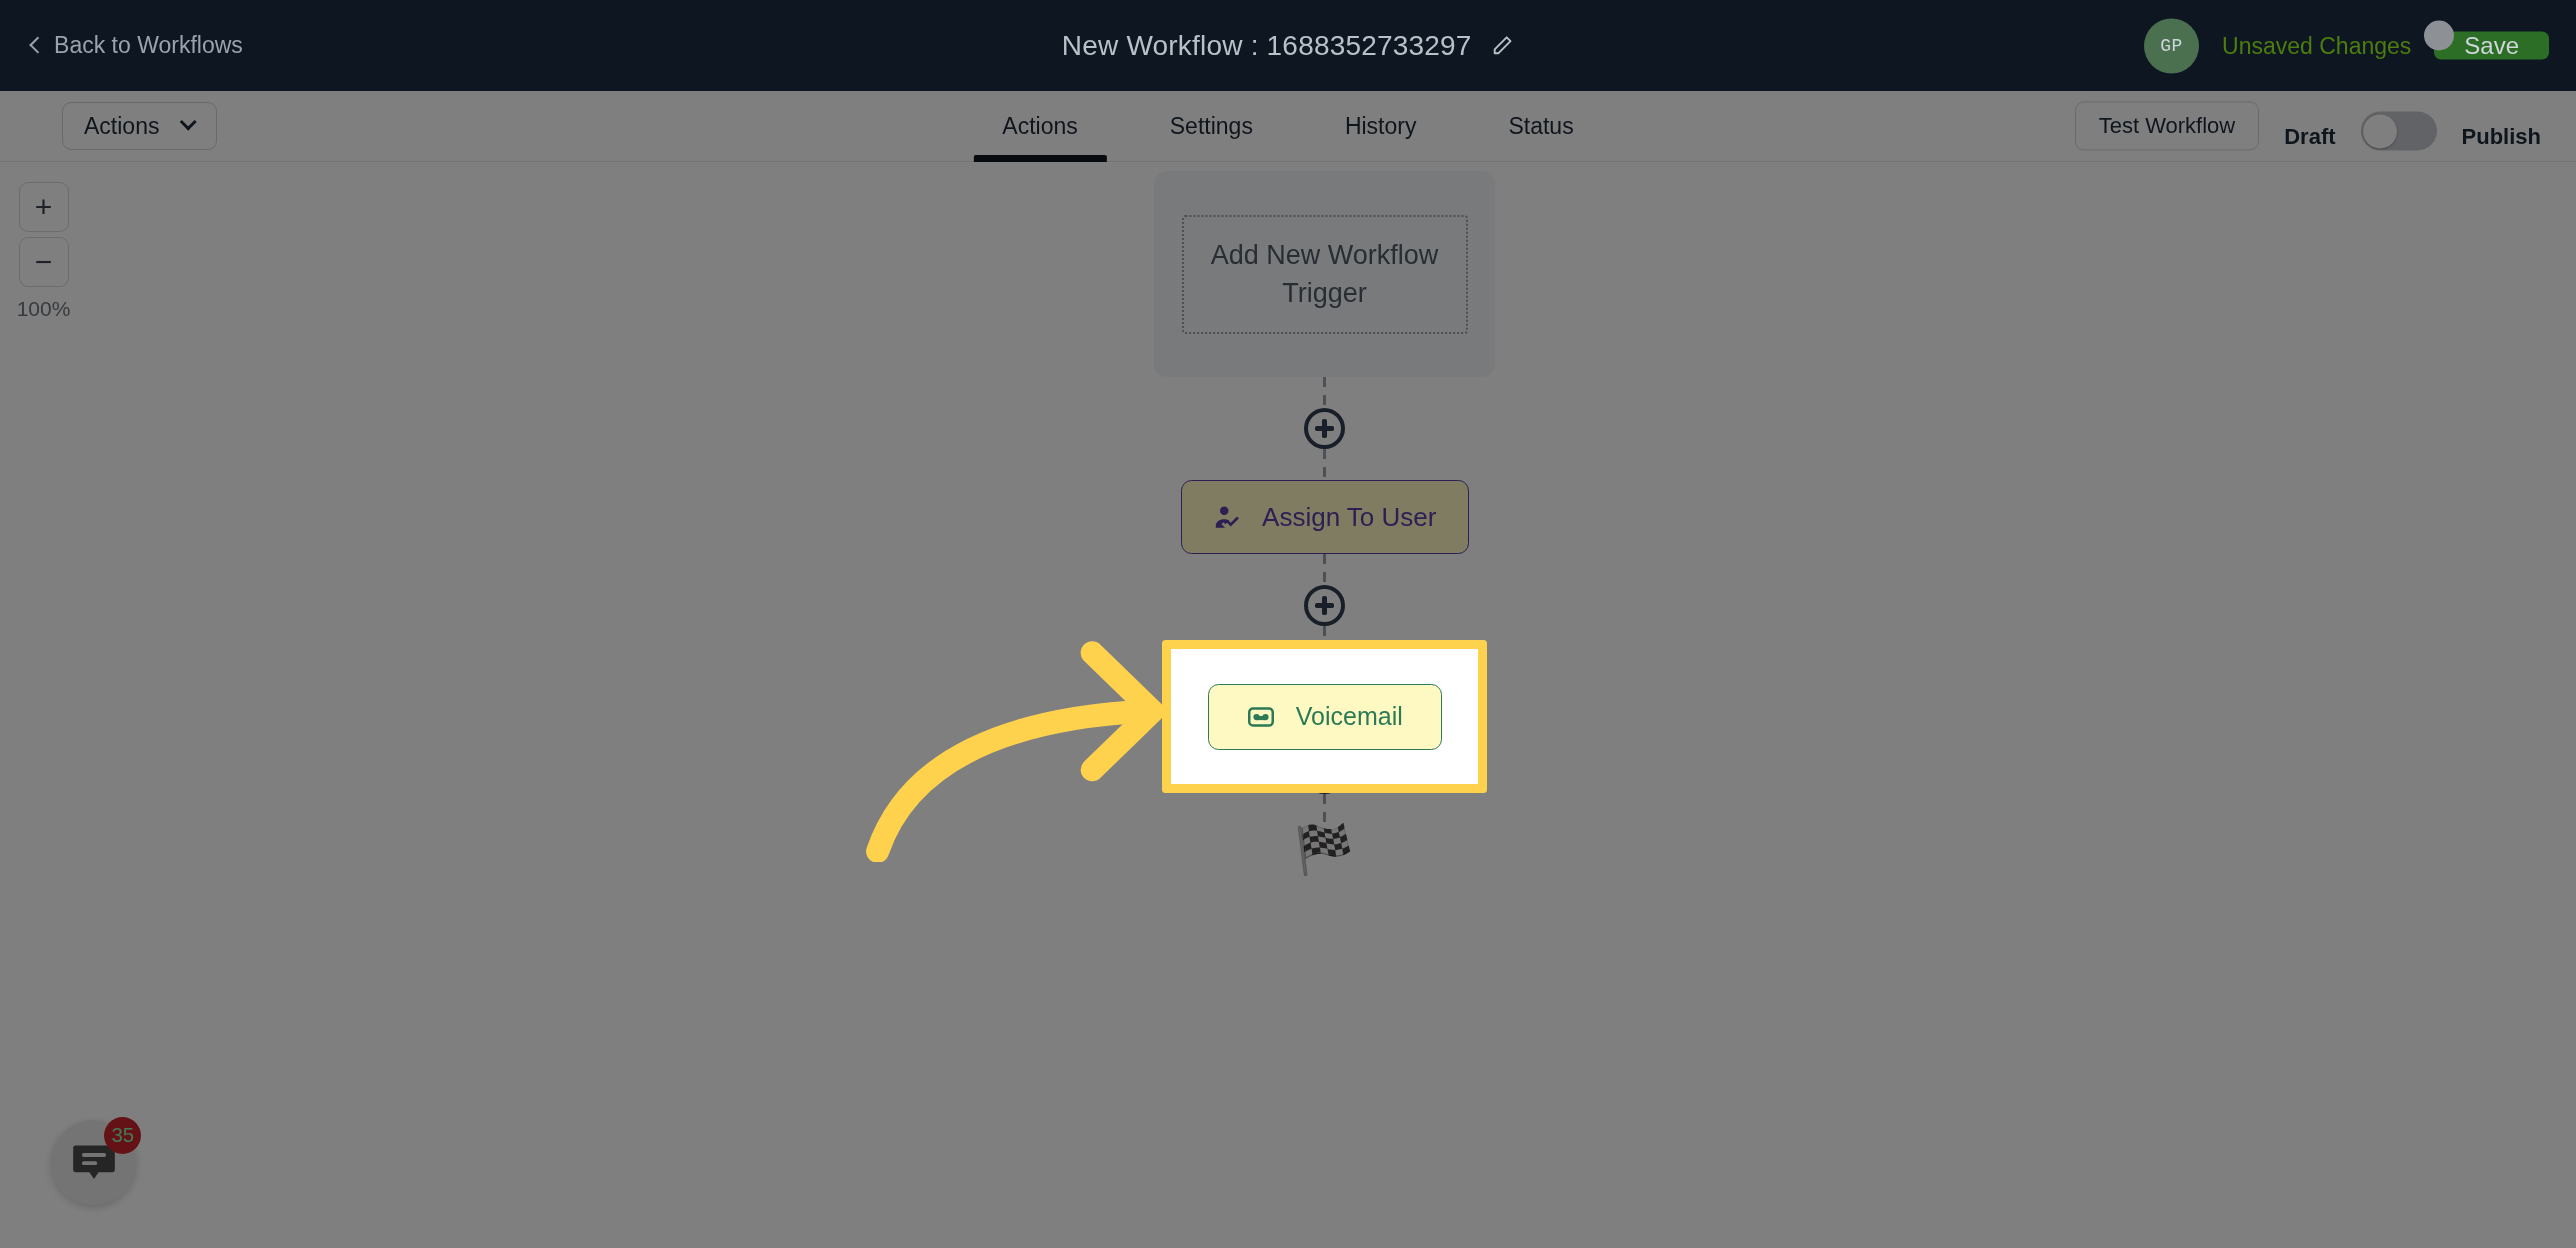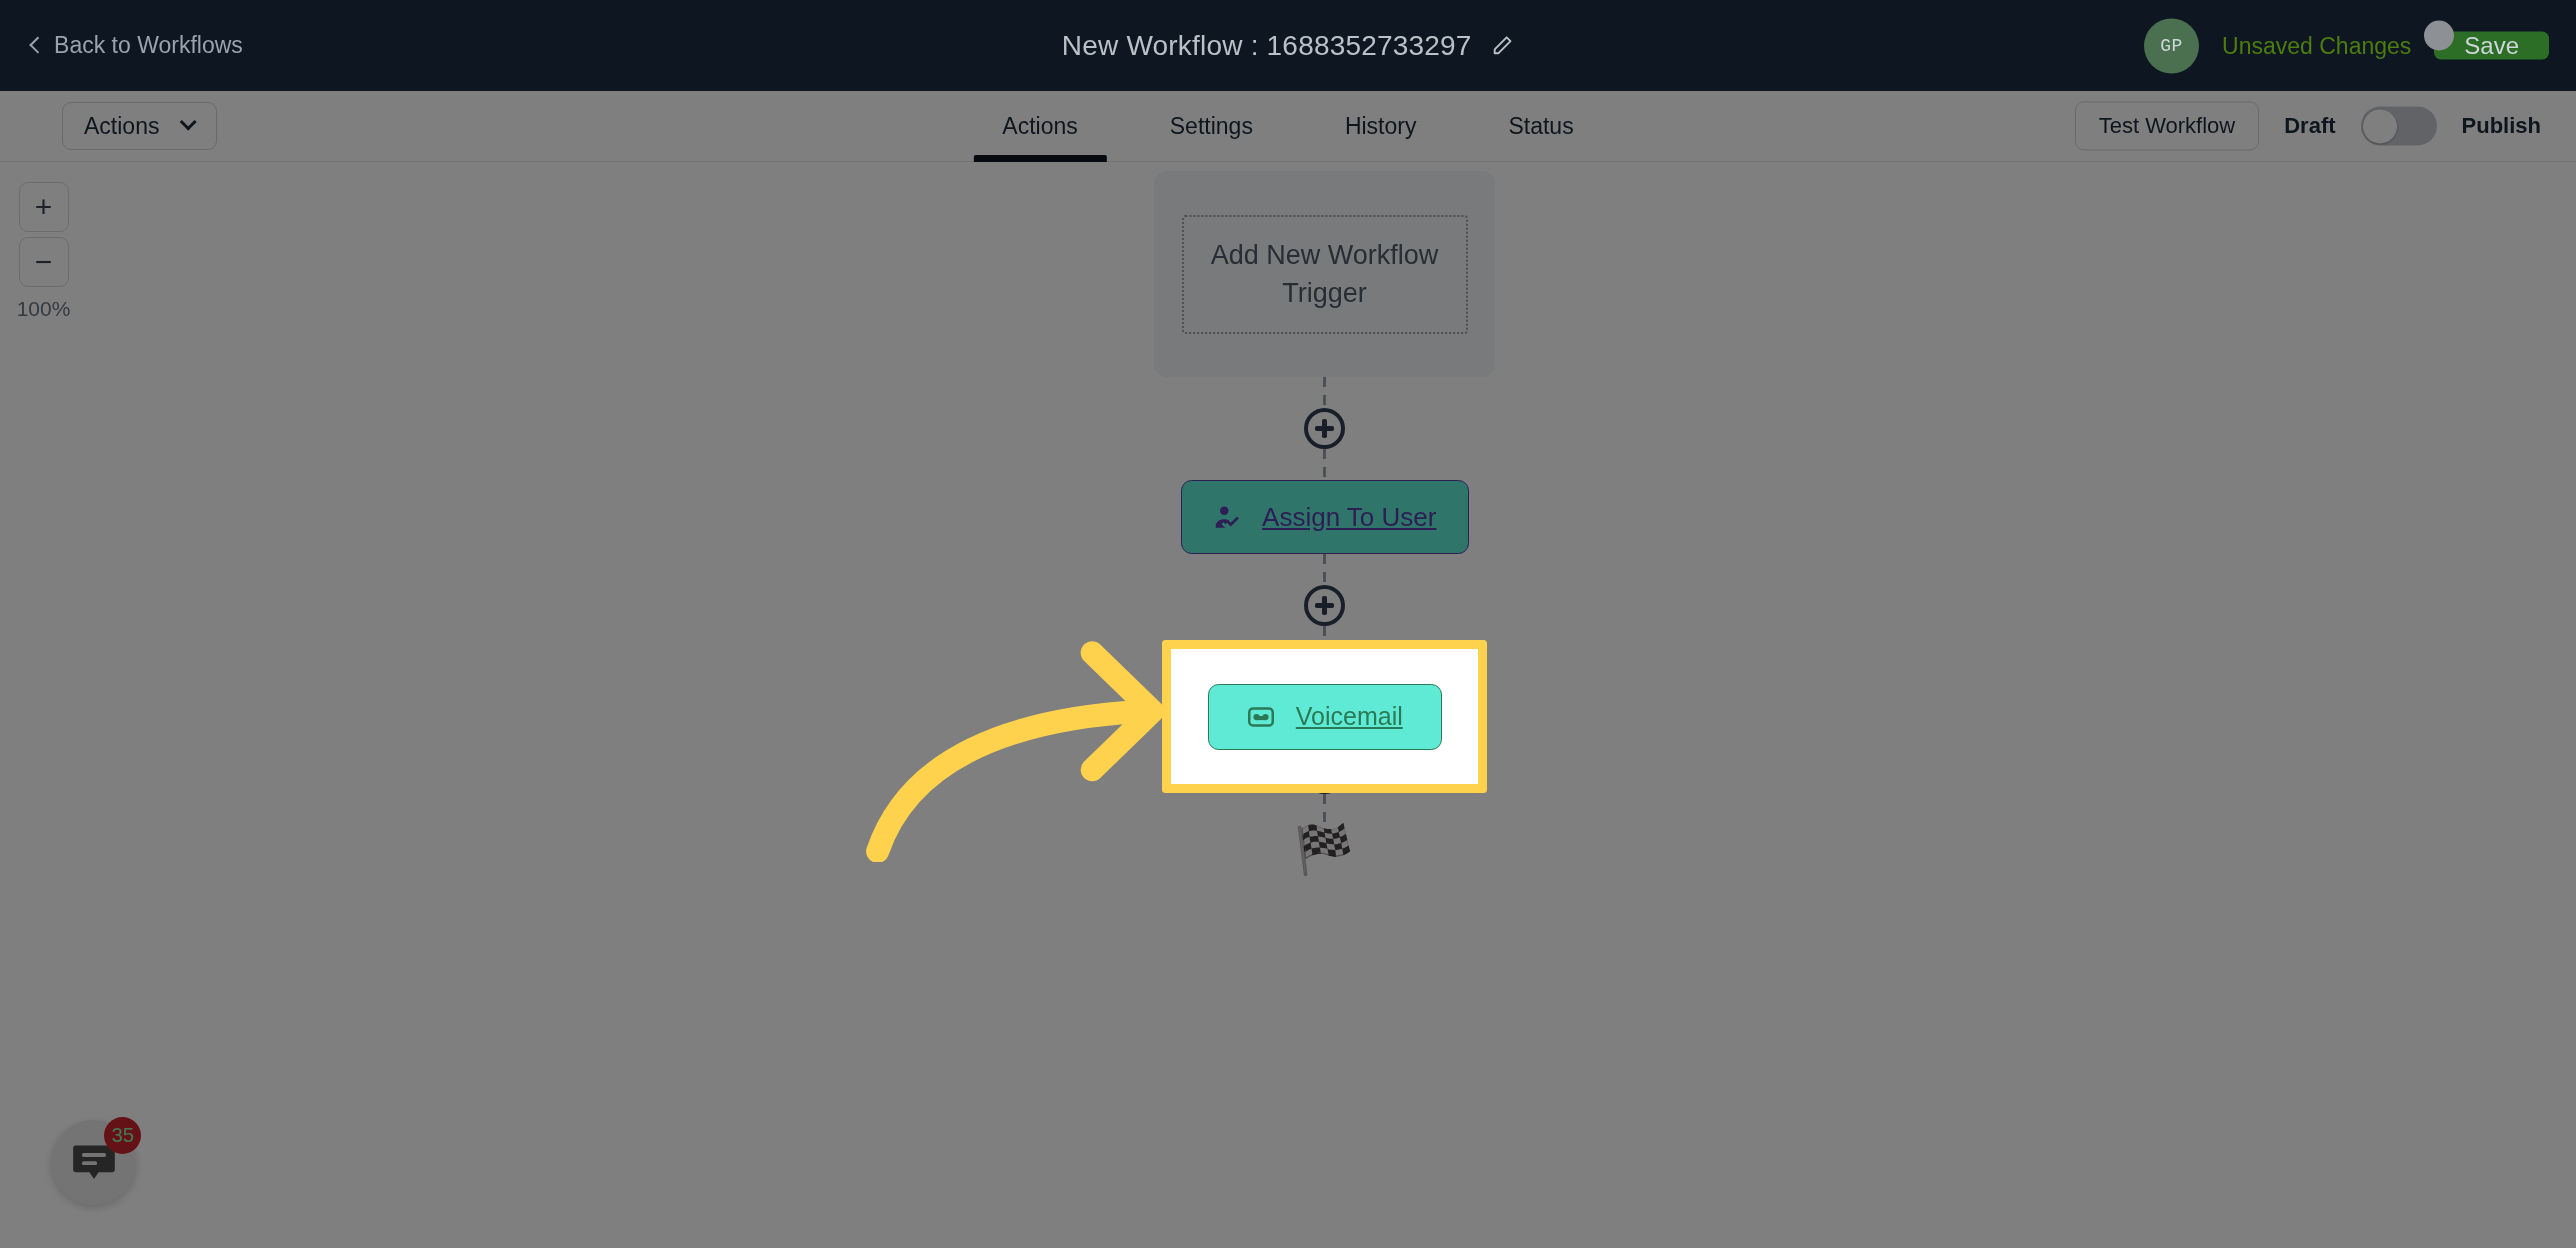--- a/index.html
+++ b/index.html
@@ -76,21 +76,21 @@
     padding: 0 46px; height: 71px; display: flex; align-items: center;
     color: #1e2a38; font-size: 23px; cursor: pointer; position: relative;
     white-space: nowrap;
   }
   .tab.active::after {
     content: ""; position: absolute; left: 50%; transform: translateX(-50%);
     bottom: 0; width: 133px; height: 7px; background: #0e1721; border-radius: 1.8px 1.8px 0 0;
   }
   .right-tools {
     position: absolute; right: 35px; top: 50%; transform: translateY(-50%);
-    display: flex; align-items: center; gap: 25px; margin-left: 44px;
+    display: flex; align-items: flex-end; gap: 25px; margin-left: 44px;
   }
   .test-btn {
     border: 0.9px solid #cfd4da; border-radius: 9px; padding: 10.6px 23px;
     color: #1e2a38; font-size: 22px; background: #fff; cursor: pointer;
     font-family: "Liberation Sans", sans-serif; white-space: nowrap;
   }
   .toggle-label { color: #1e2a38; font-size: 22px; font-weight: bold; white-space: nowrap; }
   .toggle {
     width: 76px; height: 39px; border-radius: 19.5px; background: #c3c7cc;
     position: relative; cursor: pointer; flex: 0 0 auto;
@@ -143,22 +143,22 @@
     cursor: pointer; position: relative; flex: 0 0 auto;
   }
   .plus-node::before, .plus-node::after {
     content: ""; position: absolute; background: #323f50; border-radius: 1.8px;
   }
   .plus-node::before { width: 19.5px; height: 4.4px; }
   .plus-node::after { width: 4.4px; height: 19.5px; }
 
   .node-btn {
     display: flex; align-items: center; justify-content: center; gap: 19.5px;
-    border-radius: 10.6px; background: #5eead4; cursor: pointer;
-    font-size: 26px; padding: 0 35px; height: 74px; white-space: nowrap; text-decoration: underline;
+    border-radius: 10.6px; background: #fef9c3; cursor: pointer;
+    font-size: 26px; padding: 0 35px; height: 74px; white-space: nowrap;
   }
   .node-assign { border: 1.8px solid #5b3fa8; color: #5b3fa8; width: 288px; }
   .node-voice { border: 1.8px solid #2b7a55; color: #2b7a55; width: 234px; height: 66px; font-size: 25px; }
 
   .flag { font-size: 48px; line-height: 1; }
 
   
   .highlight {
     position: absolute; left: 1162px; top: 640px; width: 325px; height: 153px;
     background: #ffffff; border: 9.8px solid #ffd24d; border-radius: 3.5px;

